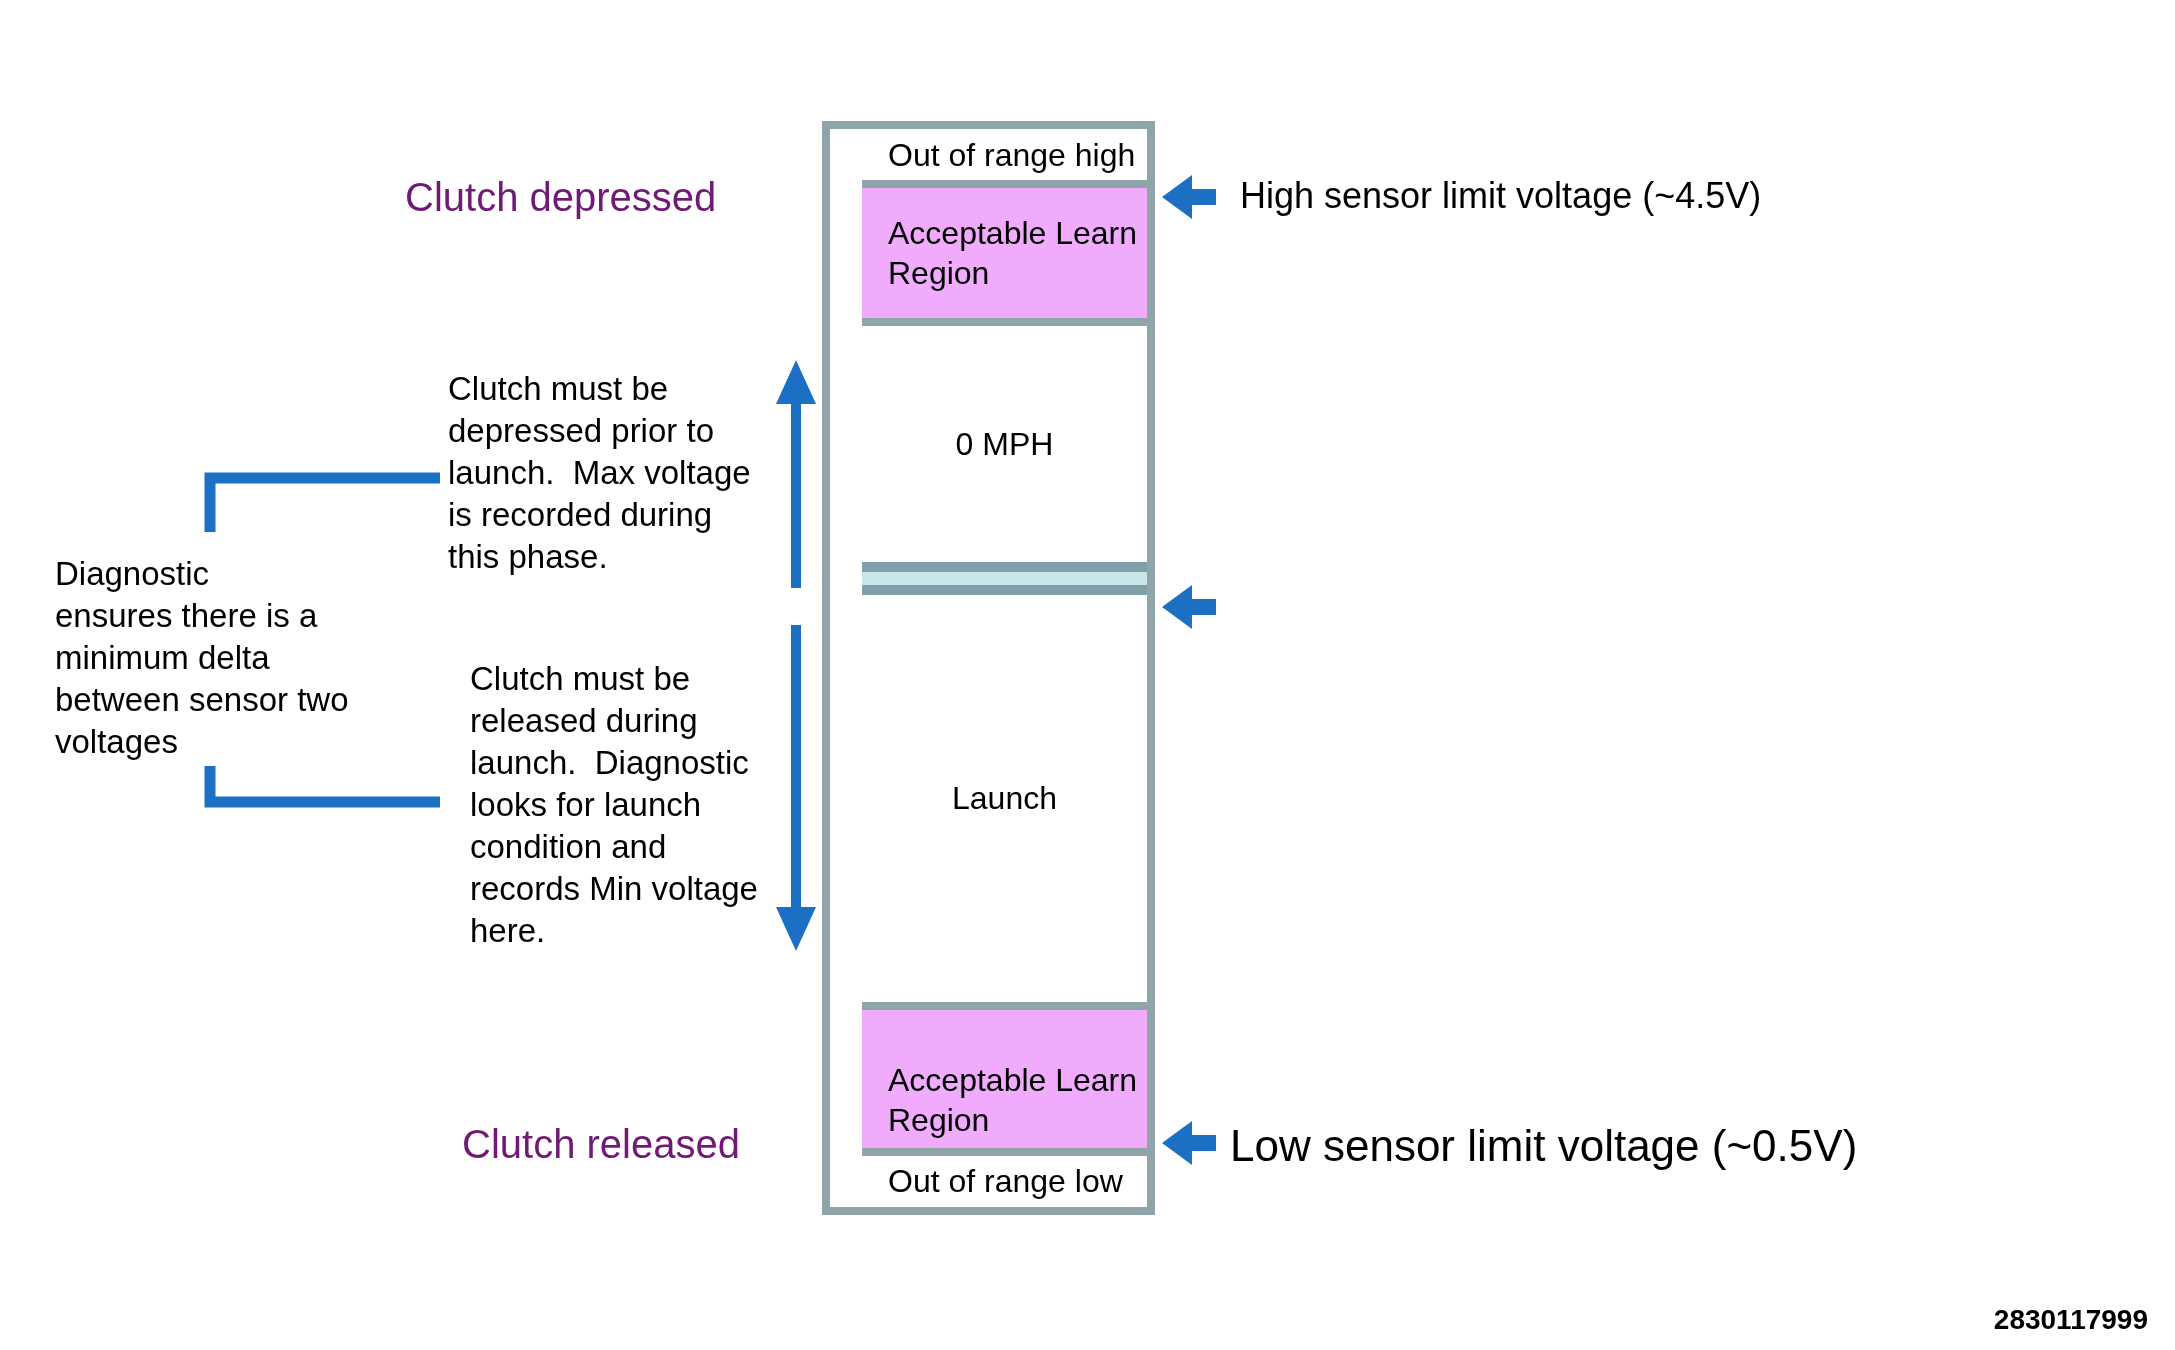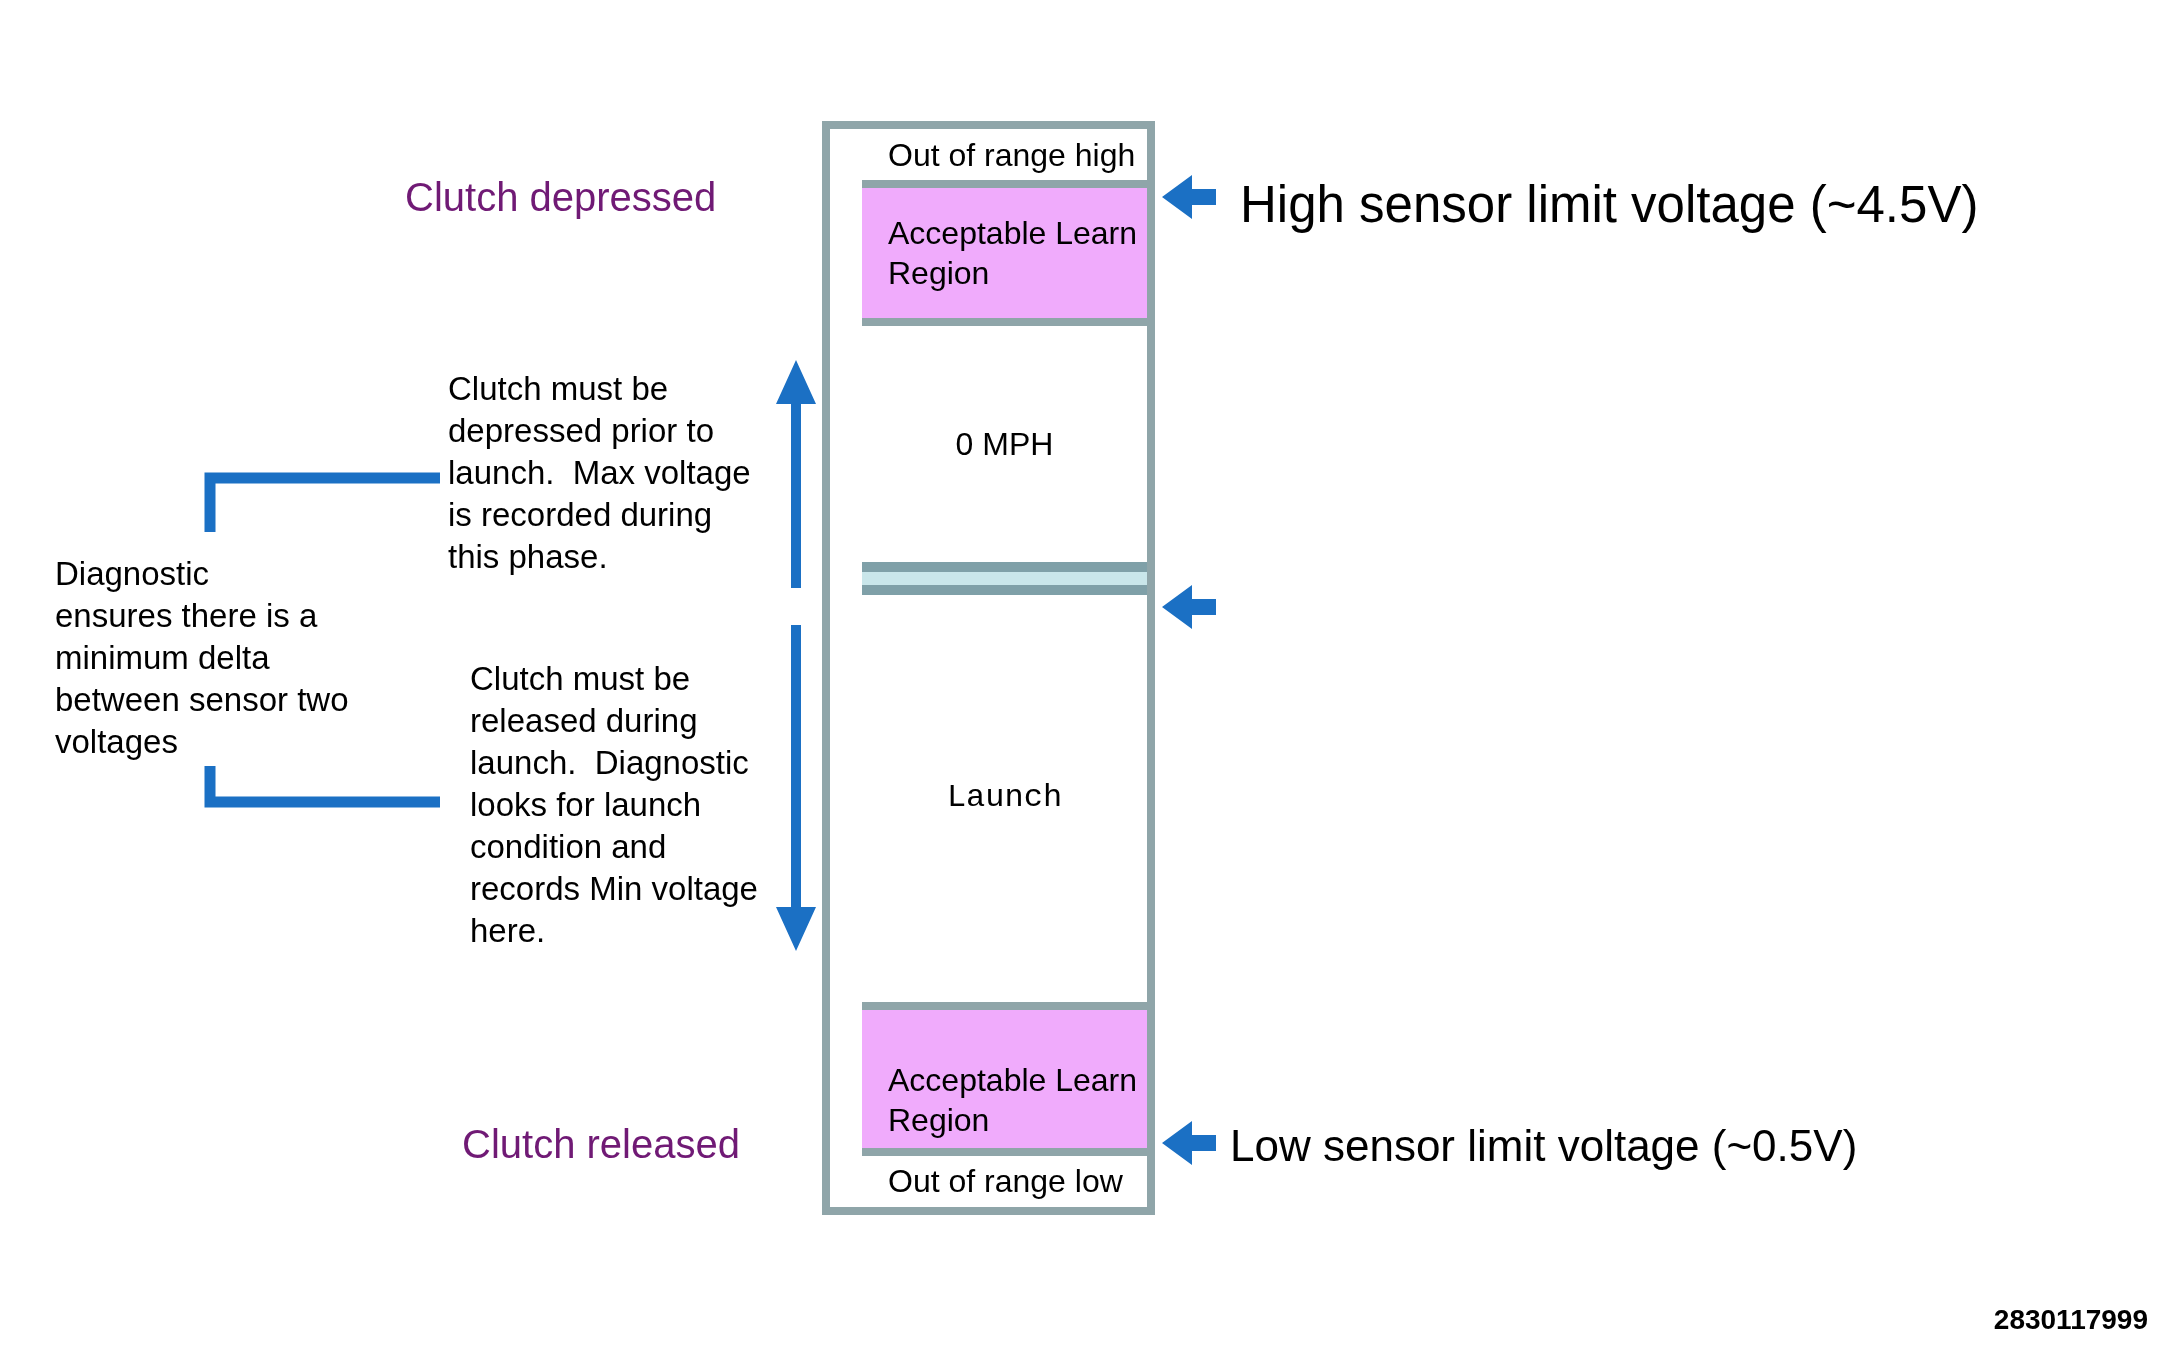--- a/index.html
+++ b/index.html
@@ -17,30 +17,30 @@
   .seg { width:100%; display:flex; flex-direction:column; justify-content:center;
          font-size:32px; line-height:40px; white-space:pre-wrap; }
   .seg.left { padding-left:26px; align-items:flex-start; }
   .seg.center { align-items:center; text-align:center;justify-content:center; }
   .seg.yellow { background:#f0abfc; }
   .seg-oorh   { height:53px;  }
   .seg-learn1 { height:143px; border-top:8px solid #8fa5a9; }
   .seg-0mph   { height:252px; border-top:8px solid #8fa5a9; }
   .seg-kiss   { height:34px; background:#c9e6ea;
                 border-top:10px solid #7fa0a8; border-bottom:10px solid #7fa0a8; }
-  .seg-launch { height:421px;font-family:Liberation Mono, monospace; }
+  .seg-launch { height:421px; }
   .seg-learn2 { height:151px; border-top:8px solid #8fa5a9; justify-content:flex-end; padding-bottom:8px; }
   .seg-oorl   { height:61px;  border-top:8px solid #8fa5a9; }
   
   .phase-label { position:absolute; font-size:40px; color:#701a75; white-space:nowrap; }
   .lbl-depressed { left:405px; top:175px; }
   .lbl-released  { left:462px; top:1122px; }
   
   .annot { position:absolute; color:#000; white-space:nowrap; }
-  .annot-high { left:1240px; top:175px; font-size:51px; }
+  .annot-high { left:1240px; top:175px; font-size:36px; }
   .annot-kiss { left:1252px; top:590px; font-size:34px; }
   .annot-low  { left:1230px; top:1121px; font-size:44px; }
   .larrow { position:absolute; width:54px; height:44px; }
   .larrow-high { left:1162px; top:175px; }
   .larrow-kiss { left:1162px; top:585px; }
   .larrow-low  { left:1162px; top:1121px; }
   
   .note { position:absolute; font-size:33px; line-height:42px; white-space:pre-wrap; color:#000; }
   .note-max   { left:448px; top:368px; }
   .note-min   { left:470px; top:658px; }

